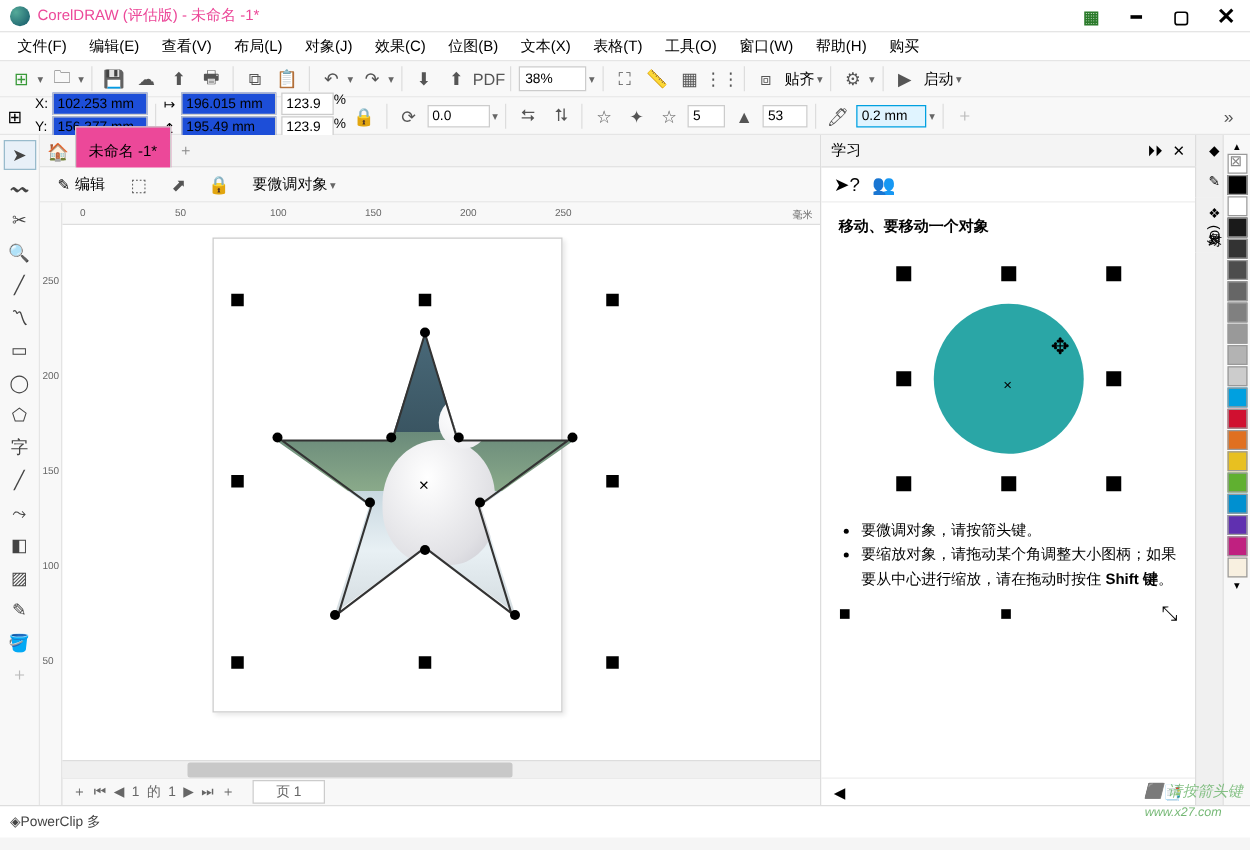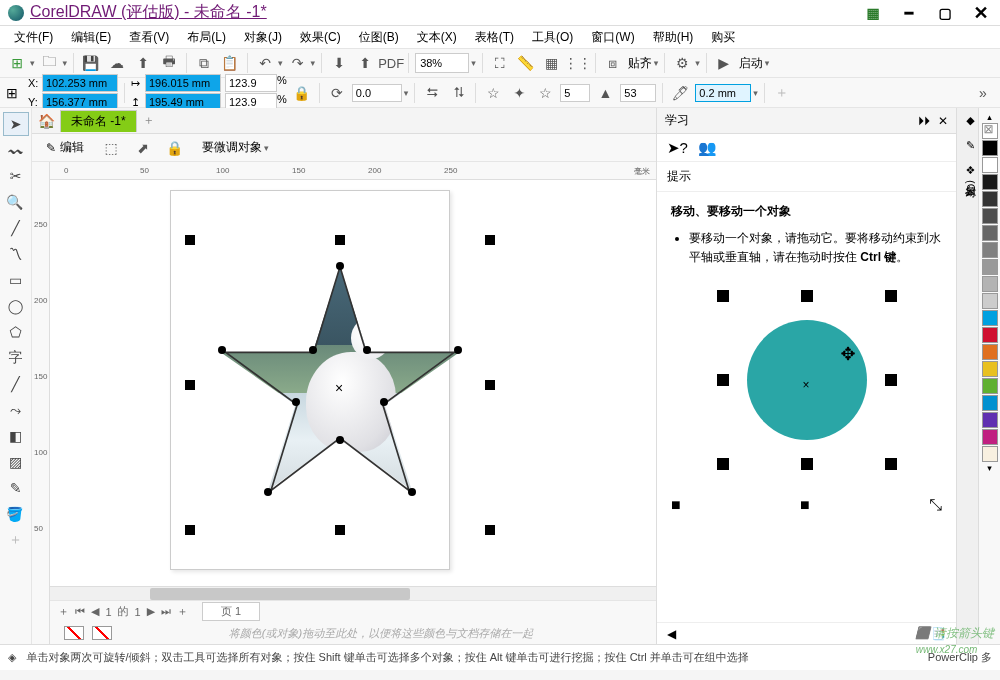--- a/index.html
+++ b/index.html
@@ -1,40 +1,40 @@
 <!DOCTYPE html>
 <html><head>
 <meta charset="utf-8">
 <style>
 * { margin: 0; padding: 0; box-sizing: border-box; font-family: "Segoe UI", "Microsoft YaHei", sans-serif; }
 body { background: #f5f5f5; width: 1000px; height: 680px; overflow: hidden; font-size: 12px; }
 .titlebar { height: 26px; background: #fff; display: flex; align-items: center; padding: 0 8px; border-bottom: 1px solid #ddd; }
 .title-icon { width: 16px; height: 16px; background: radial-gradient(circle at 30% 30%, #5a9, #156); border-radius: 50%; margin-right: 6px; }
-.title-text { font-size: 16px; color: #701a75; flex: 1; text-decoration: underline; }
+.title-text { font-size: 12px; color: #ec4899; flex: 1; }
 .win-ctrl { margin-left: auto; display: flex; gap: 14px; align-items: center; }
 .win-ic { width: 22px; text-align: center; font-size: 14px; font-weight: bold; cursor: default; }
 .menubar { height: 22px; background: #fff; display: flex; align-items: center; padding: 0 6px; gap: 2px; }
 .menuitem { padding: 2px 8px; font-size: 12px; }
 .toolbar { height: 30px; background: #f8f8f8; border-top: 1px solid #e5e5e5; border-bottom: 1px solid #e5e5e5; display: flex; align-items: center; padding: 0 6px; gap: 4px; }
 .tb-btn { width: 22px; height: 22px; display: flex; align-items: center; justify-content: center; font-size: 14px; color: #555; }
 .tb-sep { width: 1px; height: 20px; background: #ddd; margin: 0 2px; }
 .tb-input { height: 20px; border: 1px solid #ccc; padding: 0 4px; font-size: 11px; background: #fff; }
 .tb-drop { font-size: 9px; color: #666; margin-left: -2px; }
 .propbar { height: 30px; background: #f8f8f8; border-bottom: 1px solid #e5e5e5; display: flex; align-items: center; padding: 0 6px; gap: 4px; font-size: 11px; }
 .xy-ic { width: 18px; font-size: 14px; }
 .xy-lbl { width: 14px; }
-.mini-in { width: 76px; height: 18px; border: 1px solid #ccc; background: #0ea5e9; padding: 0 3px; font-size: 11px; }
-.mini-in2 { width: 52px; height: 18px; border: 1px solid #ccc; background: #fff; padding: 0 3px; font-size: 11px; }
+.mini-in { width: 76px; height: 18px; border: 1px solid #ccc; background: #1d4ed8; padding: 0 3px; font-size: 11px; }
+.mini-in2 { width: 42px; height: 18px; border: 1px solid #ccc; background: #fff; padding: 0 3px; font-size: 11px; }
 .main-row { display: flex; height: 536px; }
 .ltoolbox { width: 32px; background: #f8f8f8; border-right: 1px solid #e5e5e5; display: flex; flex-direction: column; align-items: center; padding-top: 4px; gap: 2px; }
 .tool { width: 26px; height: 24px; display: flex; align-items: center; justify-content: center; font-size: 14px; color: #444; border: 1px solid transparent; }
 .tool.sel { background: #e8f0f8; border: 1px solid #9bc; }
 .center-col { flex: 1; display: flex; flex-direction: column; background: #fff; }
 .tabrow { height: 26px; background: #f4f4f4; border-bottom: 1px solid #ddd; display: flex; align-items: center; gap: 2px; padding: 0 4px; }
-.tab { height: 22px; background: #84cc16; border: 1px solid #ccc; border-bottom: none; padding: 2px 10px; font-size: 12px; display: flex; align-items: center; gap: 6px; }
+.tab { height: 22px; background: #ec4899; border: 1px solid #ccc; border-bottom: none; padding: 19px 10px; font-size: 12px; display: flex; align-items: center; gap: 6px; }
 .tab-plus { width: 20px; text-align: center; color: #888; }
 .context-bar { height: 28px; background: #f8f8f8; border-bottom: 1px solid #e5e5e5; display: flex; align-items: center; gap: 10px; padding: 0 8px; font-size: 12px; }
 .ctx-btn { display: flex; align-items: center; gap: 4px; padding: 2px 6px; }
 .canvas-area { flex: 1; display: flex; position: relative; overflow: hidden; }
 .ruler-v { width: 18px; background: #f8f8f8; border-right: 1px solid #ddd; position: relative; font-size: 8px; color: #555; }
 .ruler-h { height: 18px; background: #f8f8f8; border-bottom: 1px solid #ddd; position: relative; font-size: 8px; color: #555; }
 .canvas-inner { flex: 1; position: relative; background: #fff; }
 .paper { position: absolute; left: 120px; top: 10px; width: 280px; height: 380px; background: #fff; border: 1px solid #ccc; box-shadow: 2px 2px 4px rgba(0,0,0,.1); }
 .star-box { position: absolute; left: 140px; top: 60px; width: 300px; height: 290px; }
 .handle { position: absolute; width: 10px; height: 10px; background: #000; }
@@ -316,60 +316,55 @@
           <span>⏮</span>
           <span>◀</span>
           <span>1</span>
           <span>的</span>
           <span>1</span>
           <span>▶</span>
           <span>⏭</span>
           <span>＋</span>
           <div style="background:#fff;border:1px solid #ccc;padding:1px 18px;margin-left:8px"><span>页 1</span></div>
         </div>
-        <div class="hint-bar">
-          <span class="status-sw"></span>
-          <span class="status-sw"></span>
-          <span style="flex:1;text-align:center">将颜色(或对象)拖动至此处，以便将这些颜色与文档存储在一起</span>
-        </div>
       </div>
     </div>
   </div>
 
   <div class="rpanel">
     <div class="rpanel-head">
         <span>学习</span>
         <span style="flex:1"></span>
         <span>⏵⏵</span>
         <span style="width:8px"></span>
         <span>✕</span>
       </div>
     <div class="rpanel-sub">
       <span style="font-size:15px">➤?</span>
       <span style="font-size:15px">👥</span>
     </div>
-    <div class="rtitle">提示</div>
     <div class="rcontent">
       <div style="font-weight:600;margin-bottom:8px">移动、要移动一个对象</div>
-      <ul>
-        <li><span>要移动一个对象，请拖动它。要将移动约束到水平轴或垂直轴，请在拖动时按住 </span><b>Ctrl 键</b><span>。</span></li>
-      </ul>
       <div class="demo">
         <div class="demo-h" style="left:20px;top:10px"></div>
         <div class="demo-h" style="left:104px;top:10px"></div>
         <div class="demo-h" style="left:188px;top:10px"></div>
         <div class="demo-h" style="left:20px;top:94px"></div>
         <div class="demo-h" style="left:188px;top:94px"></div>
         <div class="demo-h" style="left:20px;top:178px"></div>
         <div class="demo-h" style="left:104px;top:178px"></div>
         <div class="demo-h" style="left:188px;top:178px"></div>
         <div class="demo-c"></div>
         <div class="demo-x">×</div>
         <div class="demo-move">✥</div>
       </div>
+      <ul>
+        <li>要微调对象，请按箭头键。</li>
+        <li><span>要缩放对象，请拖动某个角调整大小图柄；如果要从中心进行缩放，请在拖动时按住 </span><b>Shift 键</b><span>。</span></li>
+      </ul>
       <div style="display:flex;justify-content:space-between;margin-top:6px;font-size:16px">
         <span>■</span>
           <span>■</span>
           <span>⤡</span>
       </div>
     </div>
     <div style="height:22px;border-top:1px solid #eee;display:flex;align-items:center;padding:0 10px">
       <span>◀</span>
       <span style="flex:1"></span>
       <span>📑</span>
@@ -406,20 +401,19 @@
     <div class="sw" style="background:#0090d0"></div>
     <div class="sw" style="background:#6030b0"></div>
     <div class="sw" style="background:#c02080"></div>
     <div class="sw" style="background:#f8f0e0"></div>
     <span style="font-size:9px">▾</span>
   </div>
 </div>
 
 <div class="statusbar">
   <span>◈</span>
-  <span class="status-text">单击对象两次可旋转/倾斜；双击工具可选择所有对象；按住 Shift 键单击可选择多个对象；按住 Alt 键单击可进行挖掘；按住 Ctrl 并单击可在组中选择</span>
   <span>PowerClip 多</span>
 </div>
 
 <div class="watermark">
   <span style="color:#3a9a3a">⬛</span> <span>请按箭头键</span><br>
   <span style="font-size:10px;color:#3a9a3a">www.x27.com</span>
 </div>
 
 </body></html>

